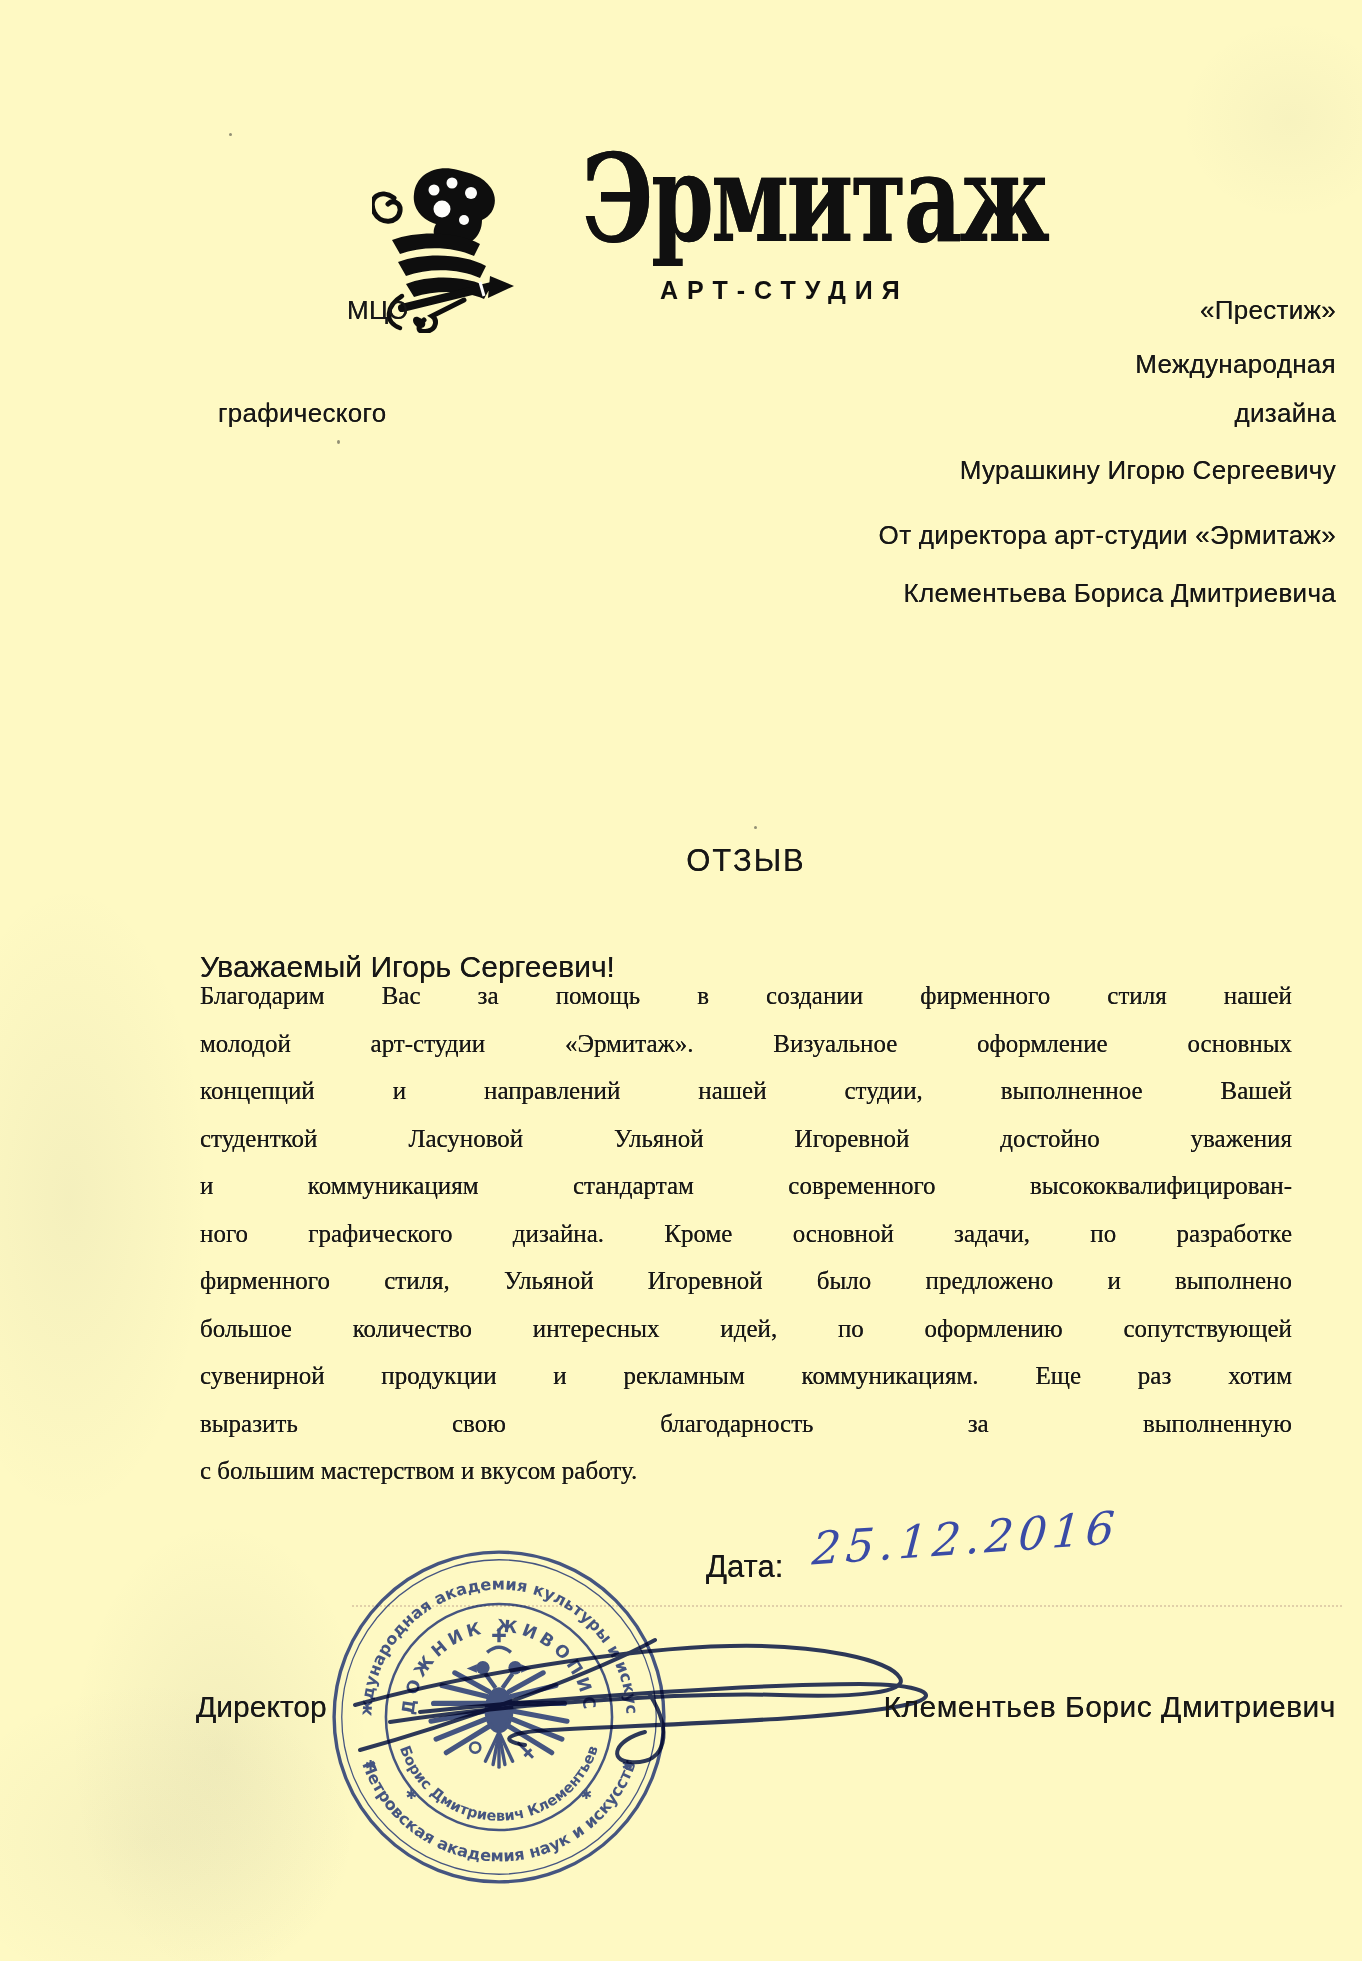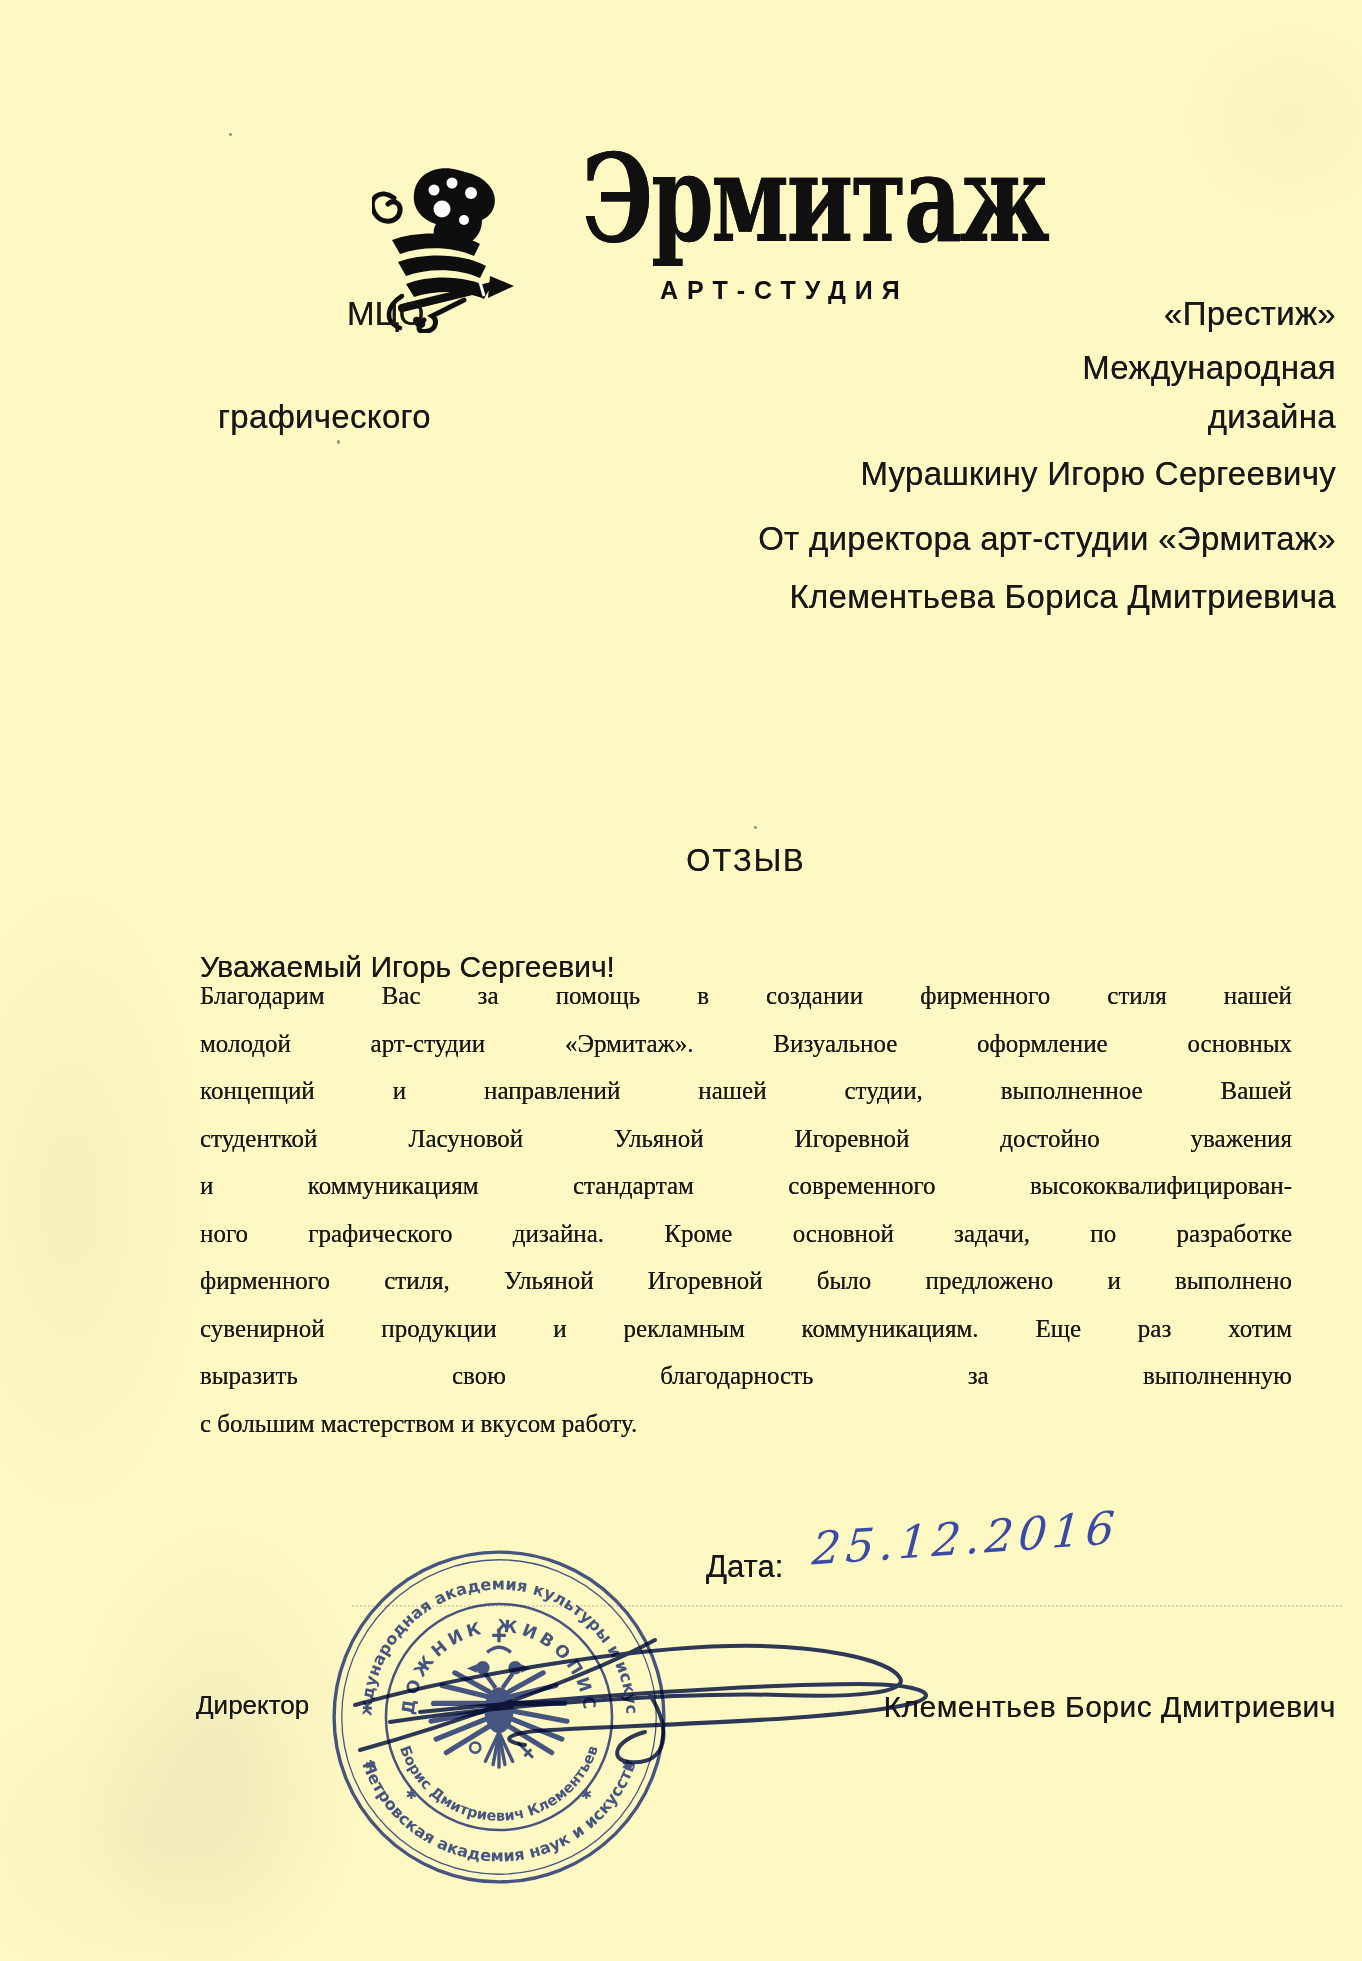--- a/index.html
+++ b/index.html
@@ -25,39 +25,39 @@
     position:absolute;left:582px;top:158px;width:370px;height:120px;
     font-family:"DejaVu Serif",serif;font-weight:bold;font-size:100px;line-height:110px;
     letter-spacing:-3px;transform:scale(.9,1.22);transform-origin:left bottom;color:#101010;
   }
   .logo-tagline{
     position:absolute;left:660px;top:276px;width:290px;
     font-family:"Liberation Sans",sans-serif;font-weight:bold;font-size:25px;
     letter-spacing:9px;color:#101010;white-space:nowrap;
   }
   
-  .addr{position:absolute;font-size:33px;letter-spacing:.3px;white-space:nowrap;}
+  .addr{position:absolute;font-size:26px;letter-spacing:.3px;white-space:nowrap;}
   .addr.r{right:70px;text-align:right;}
   
   .doc-title{position:absolute;left:200px;top:843px;width:1092px;text-align:center;
     font-size:31px;letter-spacing:2px;}
   .greeting{position:absolute;left:200px;top:950px;font-size:30px;}
   
   .body-text{position:absolute;left:200px;top:972px;width:1092px;font-size:25px;font-family:Liberation Serif, serif;}
   .body-text .bl{line-height:47.5px;text-align:justify;text-align-last:justify;}
   .body-text .bl.last{text-align-last:left;}
   
   .date-label{position:absolute;left:706px;top:1549px;font-size:31px;}
   .date-value{
     position:absolute;left:812px;top:1512px;width:300px;
     font-family:"DejaVu Serif",serif;font-style:italic;font-size:45px;
     color:#3a4ba6;letter-spacing:5px;transform:rotate(-4deg) skewX(-8deg);white-space:nowrap;
   }
   
-  .signer-role{position:absolute;left:196px;top:1690px;font-size:26px;}
+  .signer-role{position:absolute;left:196px;top:1690px;font-size:30px;}
   .signer-name{position:absolute;right:70px;top:1690px;font-size:30px;letter-spacing:.5px;white-space:nowrap;}
   .stamp{position:absolute;left:329px;top:1547px;opacity:.88;mix-blend-mode:multiply;}
   .stamp text{font-family:"DejaVu Sans",sans-serif;font-weight:bold;}
   .signature{position:absolute;left:300px;top:1600px;mix-blend-mode:multiply;}
 </style>
 </head>
 <body>
 
 <div class="page">
 
@@ -112,20 +112,21 @@
   <div class="greeting ink">Уважаемый Игорь Сергеевич!</div>
 
   <div class="body-text">
     <div class="bl ink">Благодарим Вас за помощь в создании фирменного стиля нашей</div>
     <div class="bl ink">молодой арт-студии «Эрмитаж». Визуальное оформление основных</div>
     <div class="bl ink">концепций и направлений нашей студии, выполненное Вашей</div>
     <div class="bl ink">студенткой Ласуновой Ульяной Игоревной достойно уважения</div>
     <div class="bl ink">и коммуникациям стандартам современного высококвалифицирован-</div>
     <div class="bl ink">ного графического дизайна. Кроме основной задачи, по разработке</div>
     <div class="bl ink">фирменного стиля, Ульяной Игоревной было предложено и выполнено</div>
+    <div class="bl ink">большое количество интересных идей, по оформлению сопутствующей</div>
     <div class="bl ink">сувенирной продукции и рекламным коммуникациям. Еще раз хотим</div>
     <div class="bl ink">выразить свою благодарность за выполненную</div>
     <div class="bl last ink">с большим мастерством и вкусом работу.</div>
   </div>
 
   <div class="date-label ink">Дата:</div>
   <div class="date-value">25.12.2016</div>
 
   <svg class="stamp" width="340" height="340" viewBox="0 0 400 400">
     <g fill="none" stroke="#2b3f9b">

